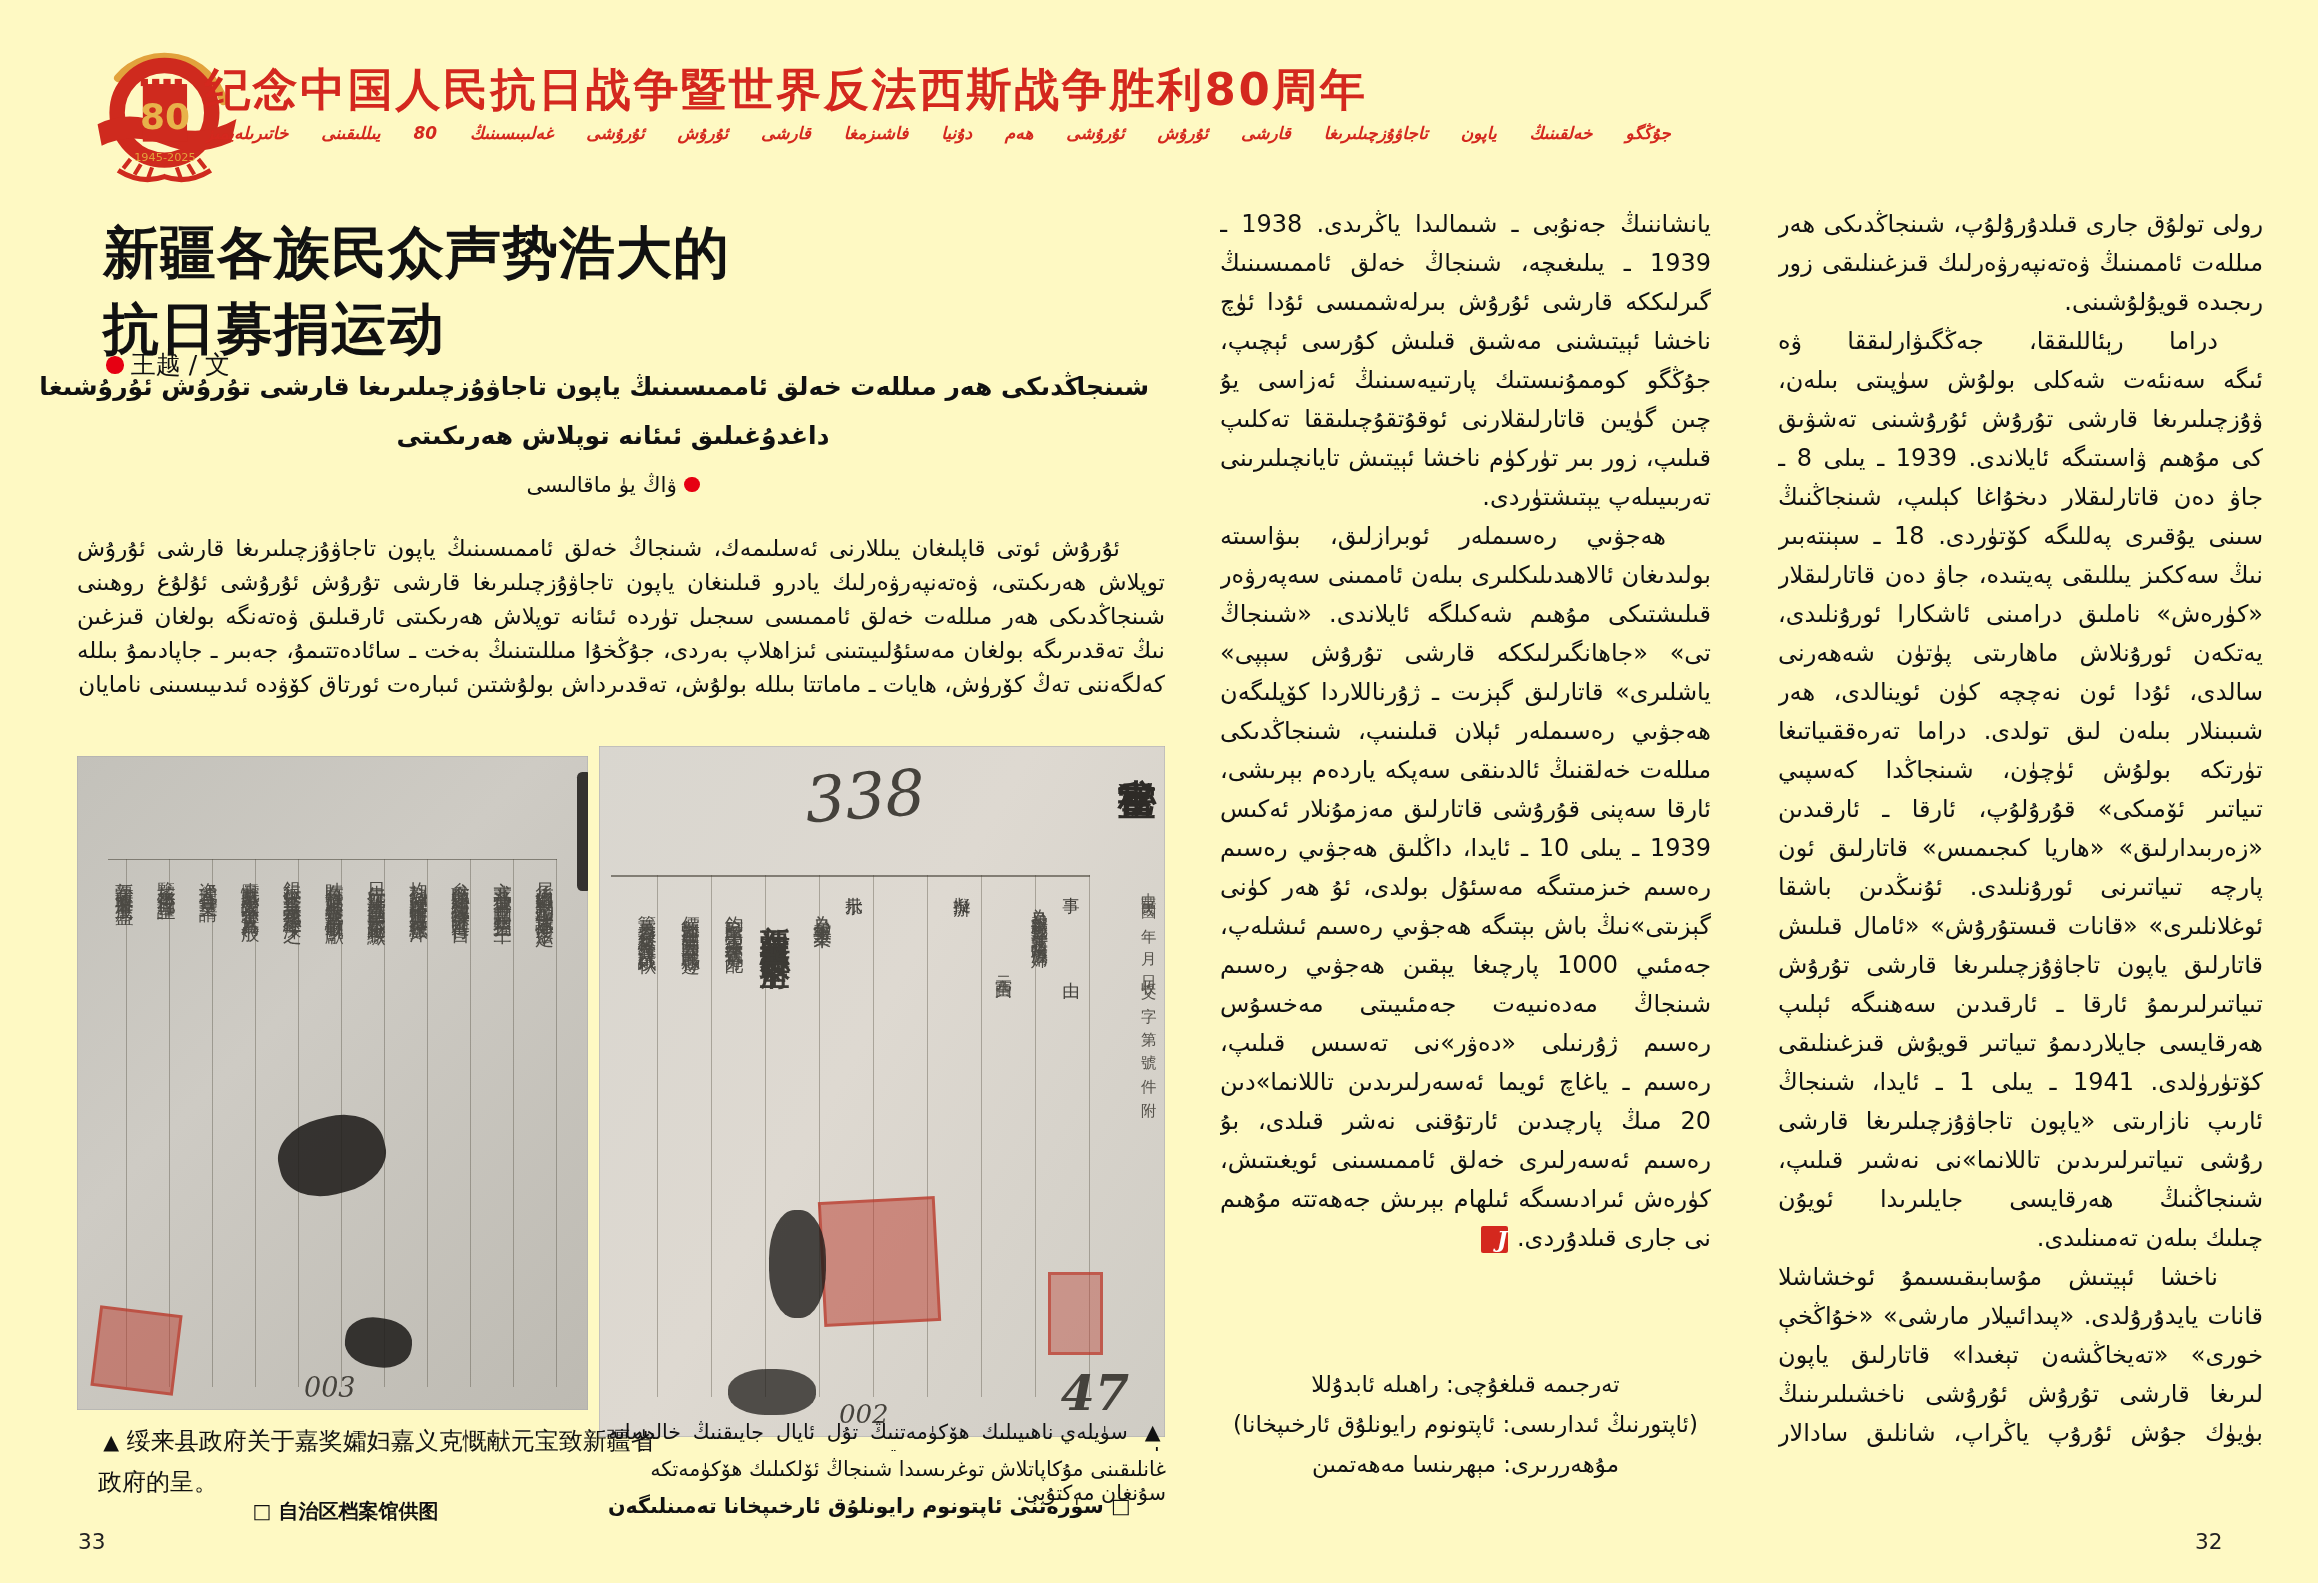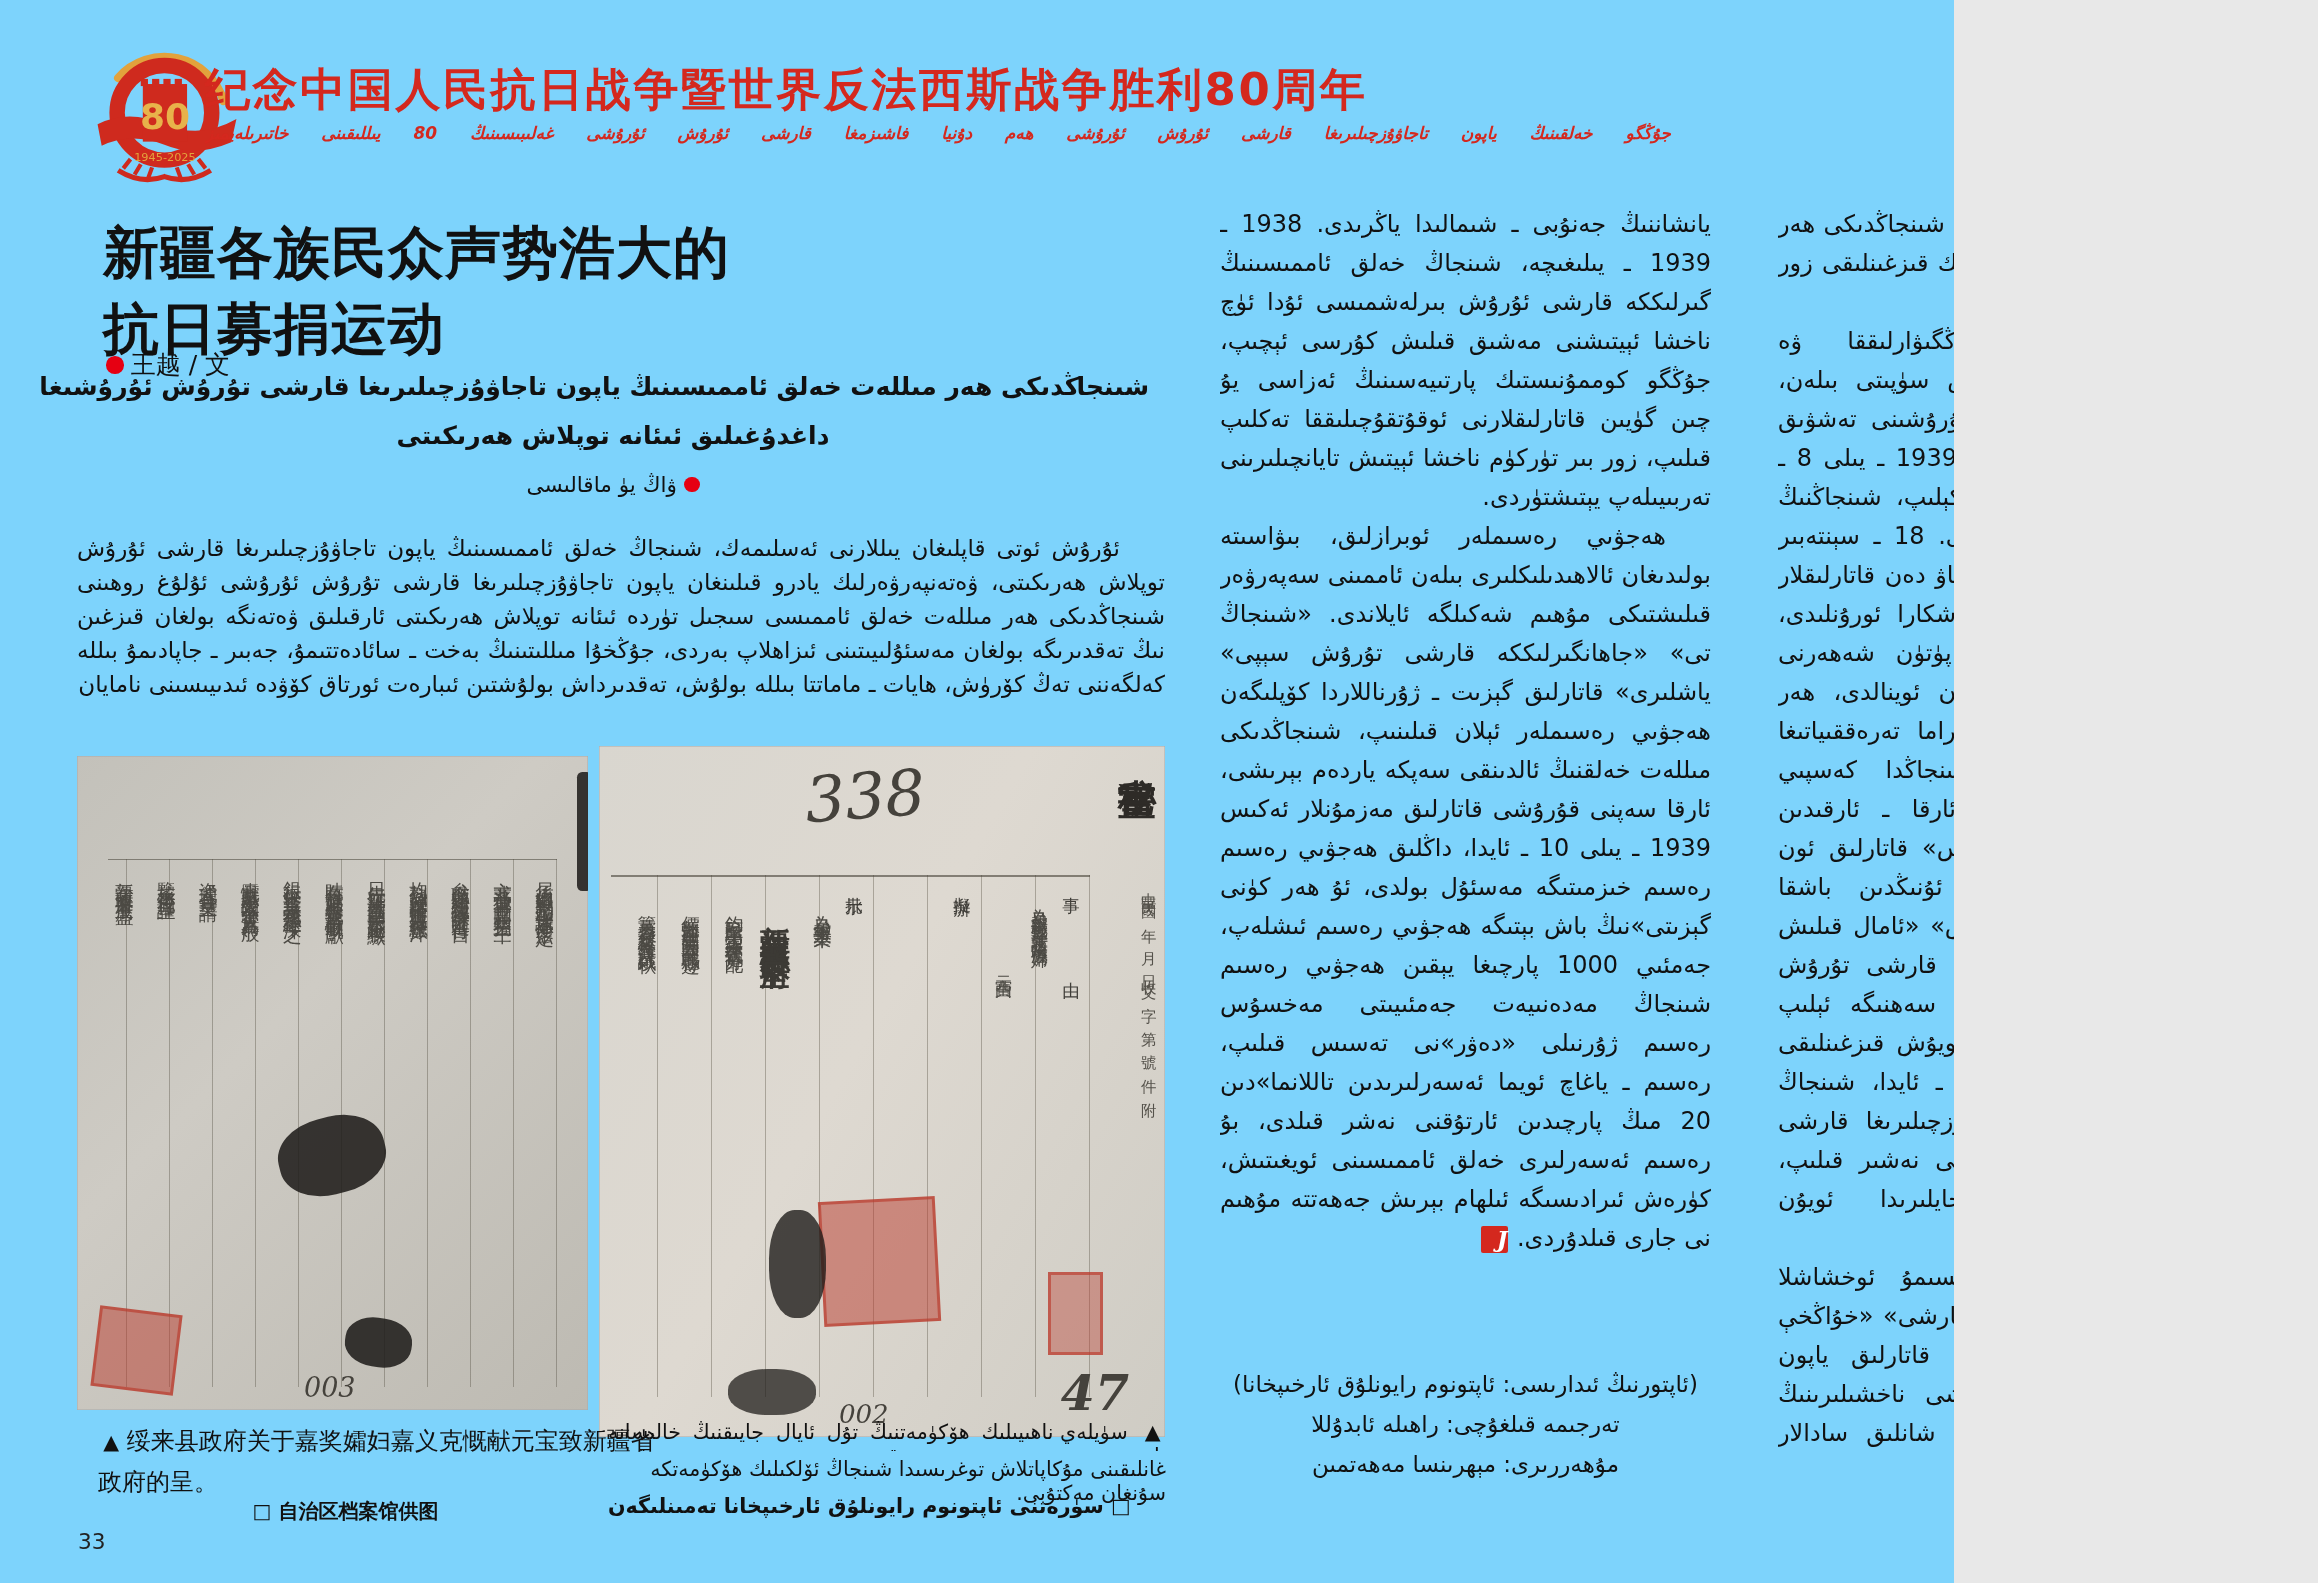--- a/index.html
+++ b/index.html
@@ -1,16 +1,16 @@
 <!DOCTYPE html>
 <html style="font-size:8.2px"><head>
 <meta charset="utf-8">
 <style>
   html,body{margin:0;padding:0;background:#e8e8e8;}
-  .page{position:relative;width:1954px;height:1584px;background:#7dd3fc;overflow:hidden;
+  .page{position:relative;width:2318px;height:1584px;background:#fef9c3;overflow:hidden;
         font-family:"DejaVu Sans",sans-serif;color:#111;}
   .abs{position:absolute;}
   .ug{direction:rtl;font-family:"DejaVu Sans",sans-serif;}
   .zh{font-family:"DejaVu Sans","Liberation Sans",sans-serif;}
 
   
   .hdr-title{left:205px;top:60px;font-size:45px;font-weight:bold;letter-spacing:2.6px;color:#d4281e;}
   .hdr-sub{left:205px;top:123px;width:1466px;font-size:17px;font-weight:bold;font-style:italic;
            color:#d4281e;text-align:justify;text-align-last:justify;height:36px;overflow:hidden;}
 
@@ -246,21 +246,21 @@
       <div class="line">شىنجاڭ مەدەنىيەت جەمئىيىتى مەخسۇس ھەجۋىي</div>
       <div class="line">رەسىم ژۇرنىلى «دەۋر»نى تەسىس قىلىپ، «ھەجۋىي</div>
       <div class="line">رەسىم ـ ياغاچ ئويما ئەسەرلىرىدىن تاللانما»دىن</div>
       <div class="line">20 مىڭ پارچىدىن ئارتۇقنى نەشر قىلدى، بۇ ھەجۋىي</div>
       <div class="line">رەسىم ئەسەرلىرى خەلق ئاممىسىنى ئويغىتىش، ئۇلارنىڭ</div>
       <div class="line">كۈرەش ئىرادىسىگە ئىلھام بېرىش جەھەتتە مۇھىم رولى-</div>
       <div class="line end">نى جارى قىلدۇردى.<span class="endmark">J</span></div>
     </div>
 
   <div class="abs ug credits">
+    <div>تەرجىمە قىلغۇچى: راھىلە ئابدۇللا</div>
     <div>(ئاپتورنىڭ ئىدارىسى: ئاپتونوم رايونلۇق ئارخىپخانا)</div>
-    <div>تەرجىمە قىلغۇچى: راھىلە ئابدۇللا</div>
     <div>مۇھەررىرى: مېھرىنسا مەھەتمىن</div>
   </div>
 
   <div class="abs pnum" style="left:2195px;top:1529px;width:67px;text-align:left;">32</div>
 
 </div>
 
 
 </body></html>

